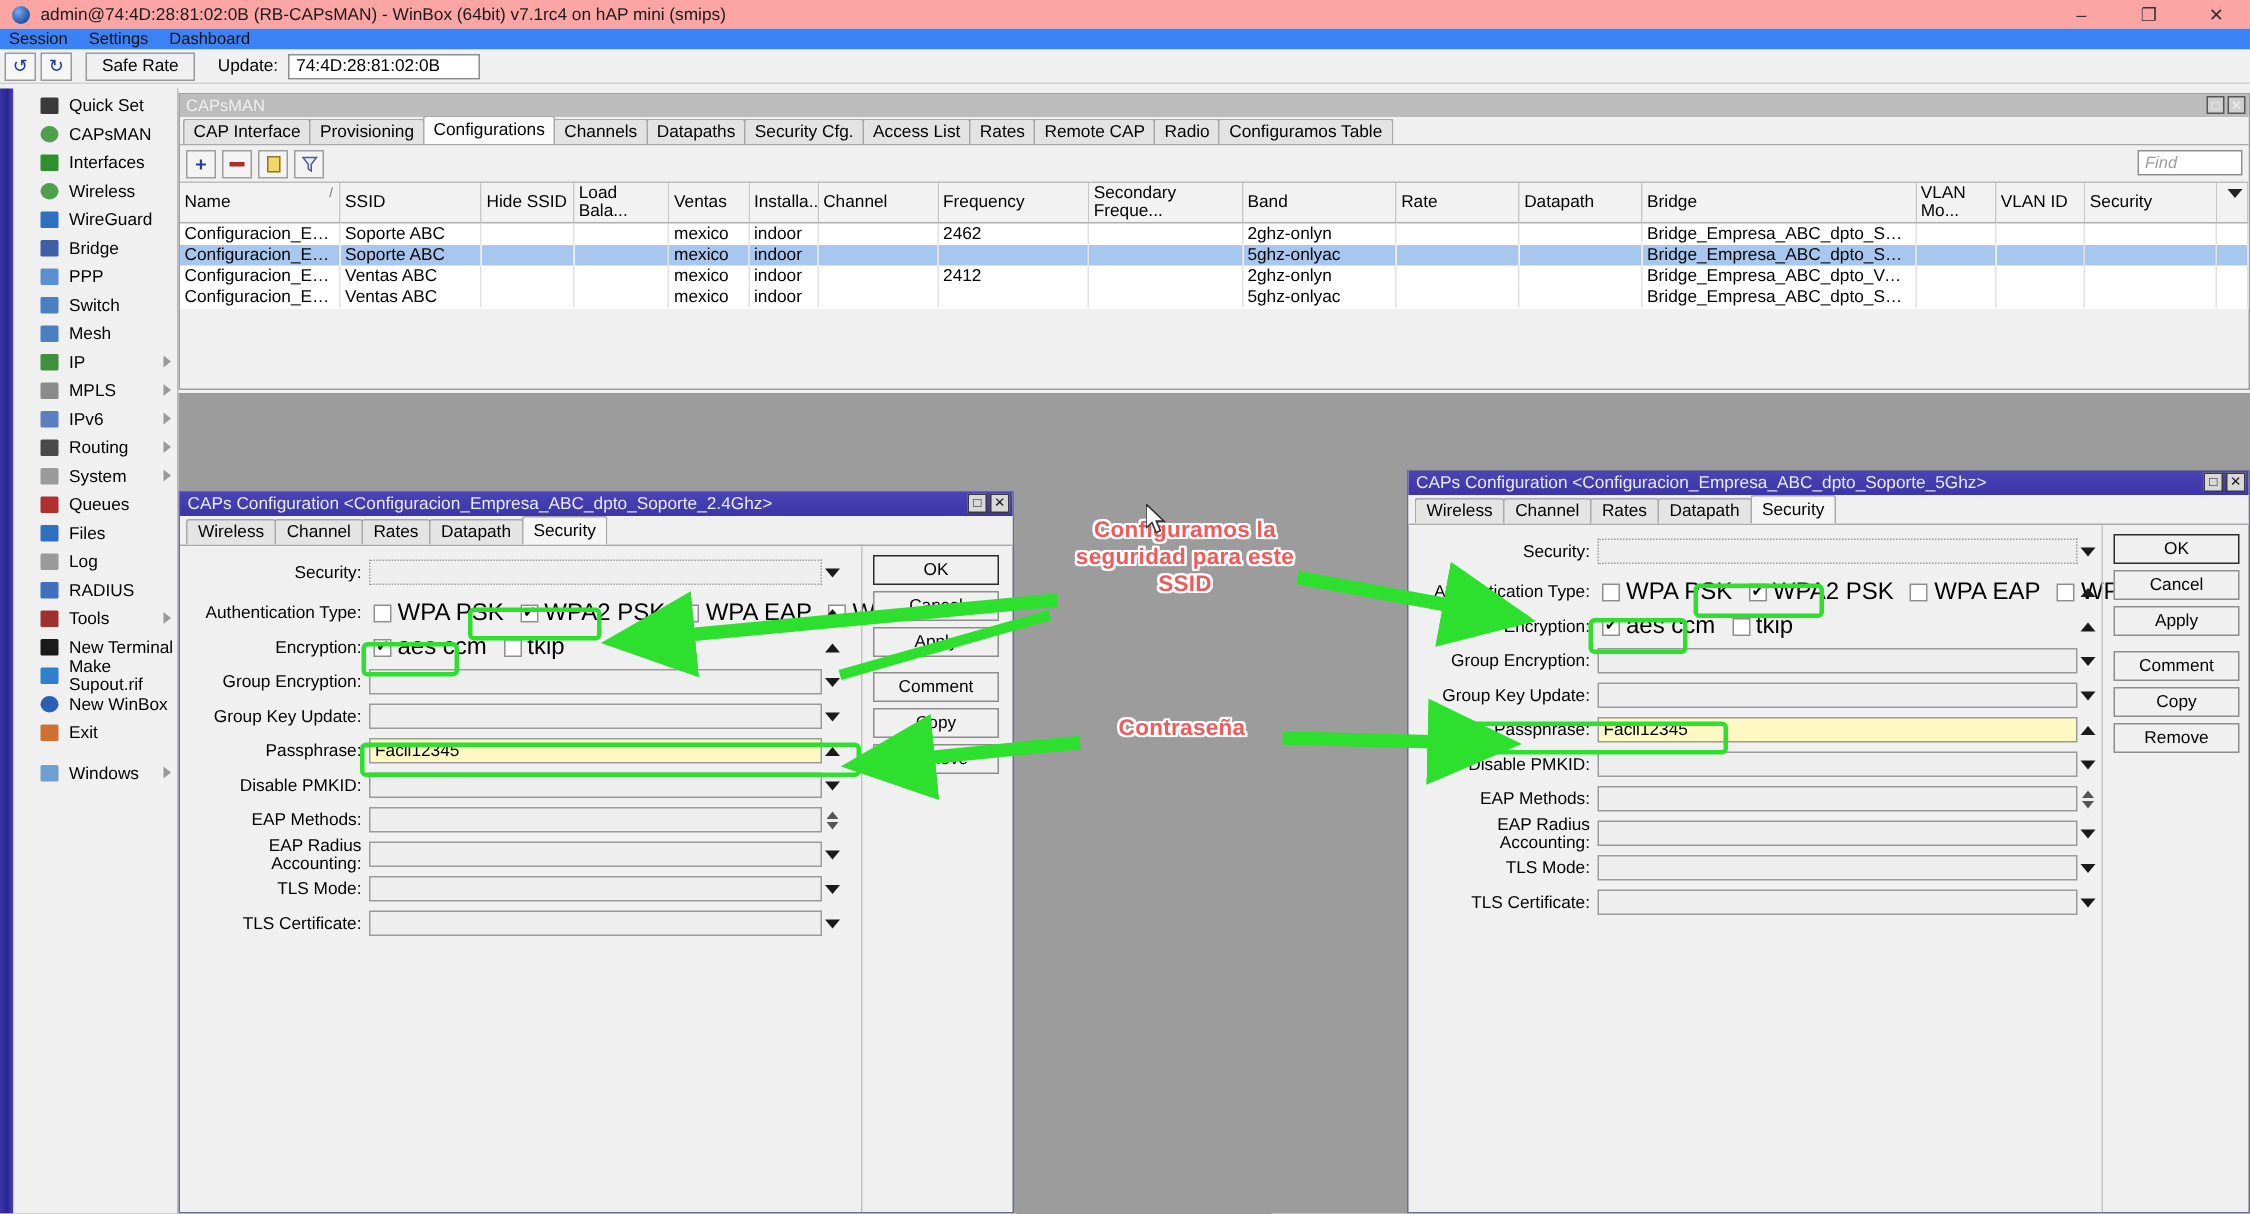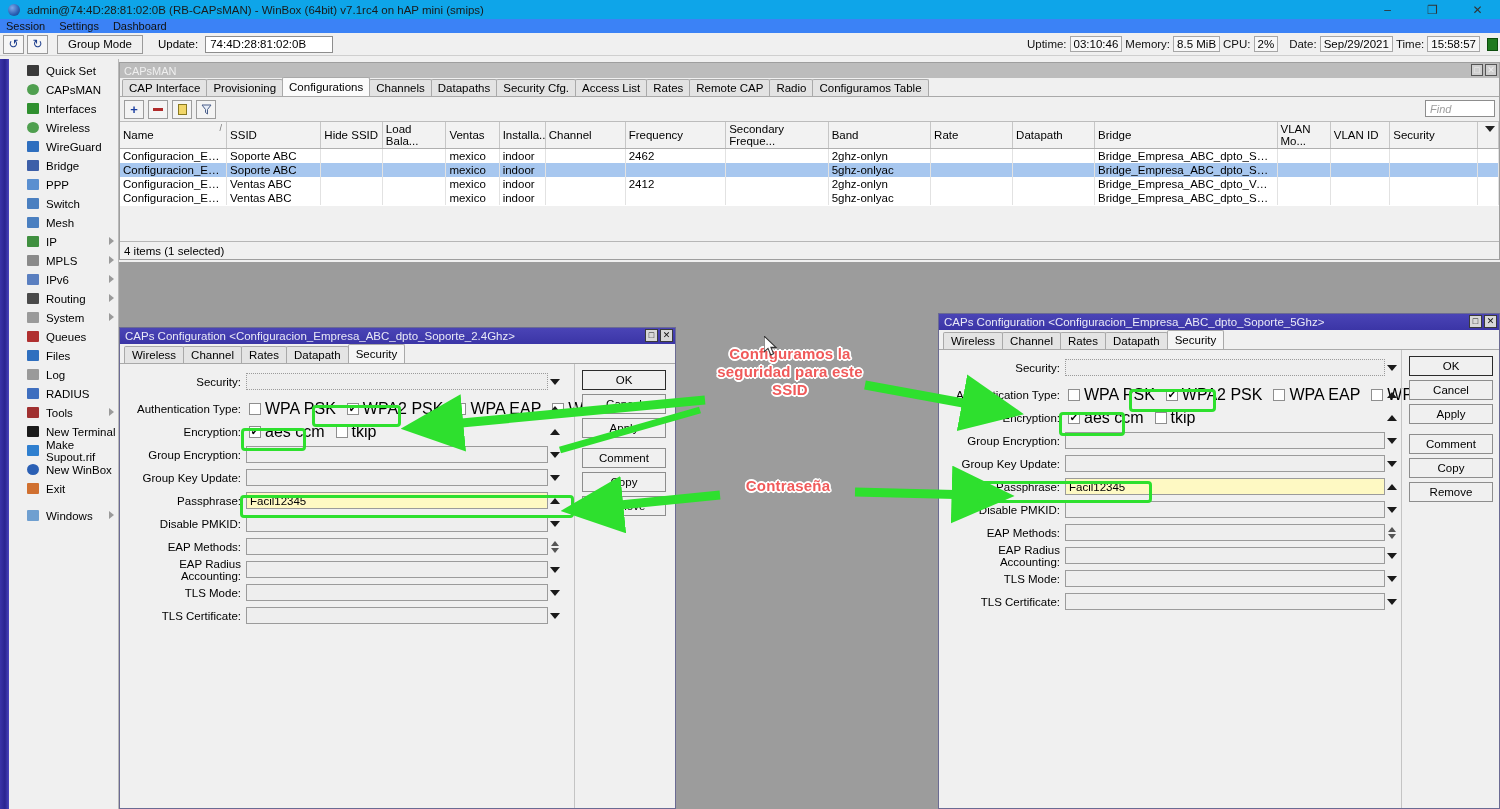--- a/index.html
+++ b/index.html
@@ -8,21 +8,21 @@
     width:1500px; height:809px; overflow:hidden;
     font-family:"Liberation Sans", sans-serif;
     font-size:11.5px; color:#000;
     background:#f0f0f0;
     position:relative;
     -webkit-font-smoothing:antialiased;
   }
 
   
   .app-titlebar{
-    height:19px; background:#0ea5e9; display:flex; align-items:center;
+    height:19px; background:#fca5a5; display:flex; align-items:center;
     padding-left:8px; position:relative; border-bottom:0px solid #ddd;
   }
   .app-titlebar .tb-icon{
     width:12px;height:12px;border-radius:50%;
     background:radial-gradient(circle at 35% 32%, #7ea8e8 0%, #2a5fb4 60%, #143a77 100%);
     margin-right:7px; flex:none;
   }
   .app-titlebar .tb-text{ font-size:11.5px; color:#1a1a1a; }
   .winbtns{ position:absolute; right:0; top:0; height:19px; display:flex; }
   .winbtn{ width:45px; height:19px; display:flex; align-items:center; justify-content:center;
@@ -240,37 +240,24 @@
 
 <div class="menubar">
   <span>Session</span>
   <span>Settings</span>
   <span>Dashboard</span>
 </div>
 
 <div class="toolbar">
   <div class="tb-sqbtn">↺</div>
   <div class="tb-sqbtn">↻</div>
-  <div class="tb-btn">Group Mode</div>
+  <div class="tb-btn">Safe Rate</div>
   <div class="sess-label">Update:</div>
   <div class="sess-field">74:4D:28:81:02:0B</div>
 
-  <div class="statusright">
-    <span class="lbl">Uptime:</span>
-    <span class="val">03:10:46</span>
-    <span class="lbl">Memory:</span>
-    <span class="val">8.5 MiB</span>
-    <span class="lbl">CPU:</span>
-    <span class="val">2%</span>
-    <span class="lbl" style="margin-left:8px">Date:</span>
-    <span class="val">Sep/29/2021</span>
-    <span class="lbl">Time:</span>
-    <span class="val">15:58:57</span>
-    <span class="cpuled"></span>
-  </div>
 </div>
 
 <div class="main">
   <div class="bluestrip">
     
   </div>
   <div class="sidebar" id="sidebar">
       <div class="side-item">
         <span class="ic">
           <span class="icsq" style="background: rgb(58, 58, 58); border-radius: 1px;"></span>
@@ -566,23 +553,20 @@
             <td>Bridge_Empresa_ABC_dpto_Soporte</td>
             <td></td>
             <td></td>
             <td></td>
             <td></td>
           </tr>
         </tbody>
     </table>
   </div>
 
-  <div class="caps-status">
-    <span>4 items (1 selected)</span>
-  </div>
 </div>
 
 <div class="dlg" id="dlg-left" style="left:119px; top:327px; width:557px; height:482px;">
   <div class="dlg-title">
     <span>CAPs Configuration &lt;Configuracion_Empresa_ABC_dpto_Soporte_2.4Ghz&gt;</span>
     <div class="dlg-wbtns">
       <div class="dlg-wbtn">□</div>
       <div class="dlg-wbtn">✕</div>
     </div>
   </div>

